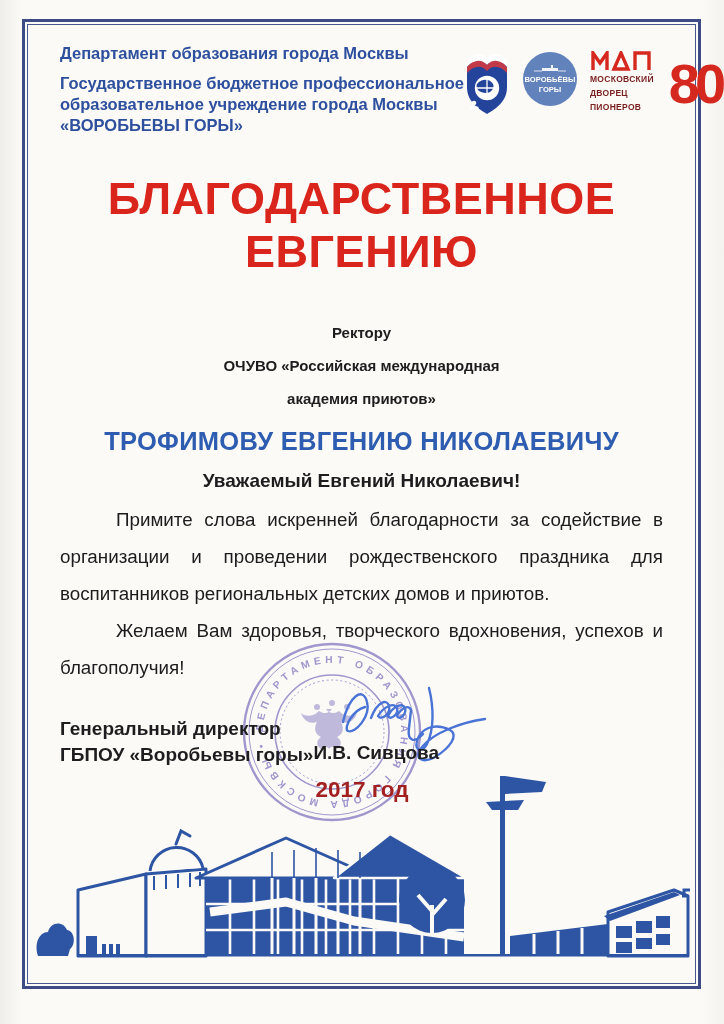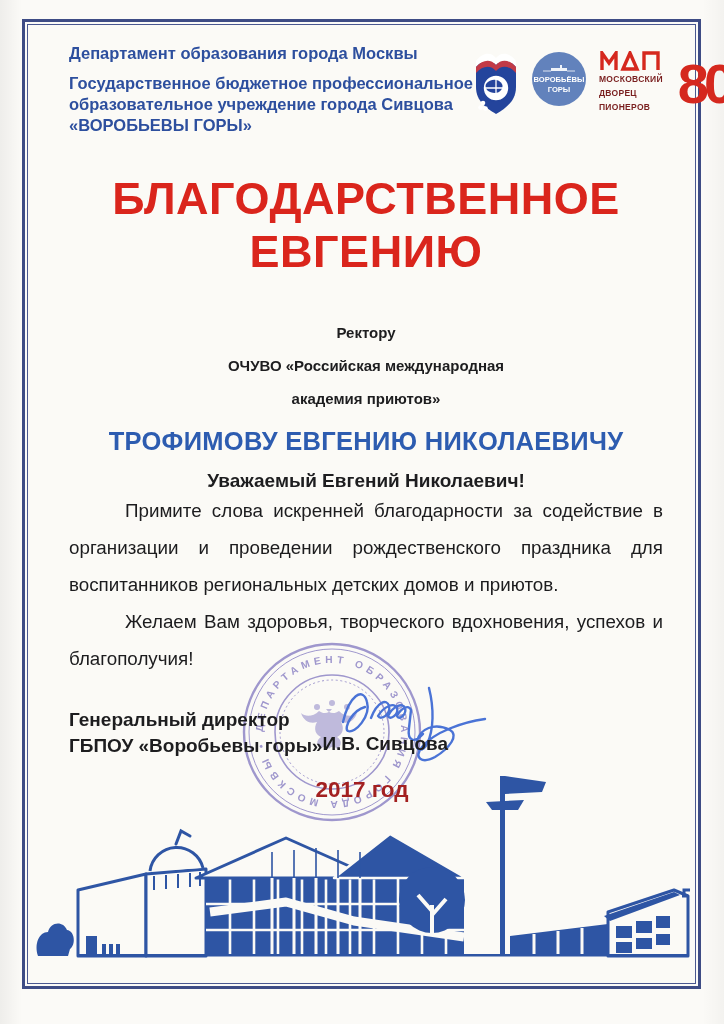--- a/index.html
+++ b/index.html
@@ -22,40 +22,40 @@
     position:absolute;left:22px;top:19px;right:23px;bottom:35px;
     border:3px solid #3e4c85;
   }
   .frame-inner{
     position:absolute;inset:2px;
     border:1px solid #4a5890;
     background:#fbfaf6;
   }
   .content{
     position:absolute;left:27px;top:25px;right:28px;bottom:40px;
-    padding:18px 33px 0 42px;
+    padding:18px 33px 0 33px;
   }
   
   .header-row{display:flex;justify-content:space-between;align-items:flex-start;}
   .org-block{color:#2d4f9e;font-weight:bold;font-size:16.5px;line-height:21px;}
   .dept-line{margin-bottom:9px;white-space:nowrap;}
   .org-line{white-space:nowrap;}
   .logos{display:flex;align-items:flex-start;gap:12px;padding-top:8px;}
   
   .title{
     margin-top:36px;text-align:center;color:#da251c;font-weight:bold;
     font-size:45px;line-height:53px;letter-spacing:.5px;
   }
   
   .recipient{margin-top:38px;text-align:center;color:#1d1d1f;font-weight:bold;
     font-size:15px;line-height:33px;}
   .addressee{margin-top:11px;text-align:center;color:#2d5cb0;font-weight:bold;font-size:25.5px;line-height:30px;letter-spacing:.3px;}
   .salutation{margin-top:14px;text-align:center;color:#1d1d1f;font-weight:bold;font-size:19px;}
   
-  .body-text{color:#1c1c1e;font-size:18.8px;line-height:37px;}
+  .body-text{margin-top:9px;color:#1c1c1e;font-size:18.8px;line-height:37px;}
   .body-text p{margin:0;text-align:justify;text-indent:56px;}
   
   .sig-row{margin-top:30px;display:flex;align-items:flex-start;
     color:#1d1d1f;font-weight:bold;font-size:19px;line-height:26px;position:relative;z-index:3;}
   .sig-name{margin-top:24px;margin-right:62px;}
   
   .stamp{position:absolute;left:237px;top:637px;width:190px;height:190px;z-index:1;opacity:.85;}
   .signature-ink{position:absolute;left:333px;top:658px;width:160px;height:118px;z-index:2;}
   .year{position:absolute;left:0;right:0;top:777px;text-align:center;
     color:#a32020;font-weight:bold;font-size:22.5px;z-index:3;}
@@ -73,21 +73,21 @@
   <div class="frame-outer">
     <div class="frame-inner"></div>
   </div>
 
   <div class="content">
 
     <div class="header-row">
       <div class="org-block">
         <div class="dept-line">Департамент образования города Москвы</div>
         <div class="org-line">Государственное бюджетное профессиональное</div>
-        <div class="org-line">образовательное учреждение города Сивцова</div>
+        <div class="org-line">образовательное учреждение города Москвы</div>
         <div class="org-line">«ВОРОБЬЕВЫ ГОРЫ»</div>
       </div>
 
       <div class="logos">
 
         <svg width="46" height="64" viewBox="0 0 46 64">
           <path d="M3,12 H43 V36 C43,50 33,57 23,63 C13,57 3,50 3,36 Z" fill="#24449c"></path>
           <path d="M3,10 C10,1 18,1 23,7 C28,1 36,1 43,10 L43,16 C36,8 28,8 23,14 C18,8 10,8 3,16 Z" fill="#ffffff"></path>
           <path d="M3,16 C10,8 18,8 23,14 C28,8 36,8 43,16 L43,22 C36,14 28,14 23,20 C18,14 10,14 3,22 Z" fill="#c23a47"></path>
           <circle cx="23" cy="37" r="13" fill="#ffffff"></circle>

